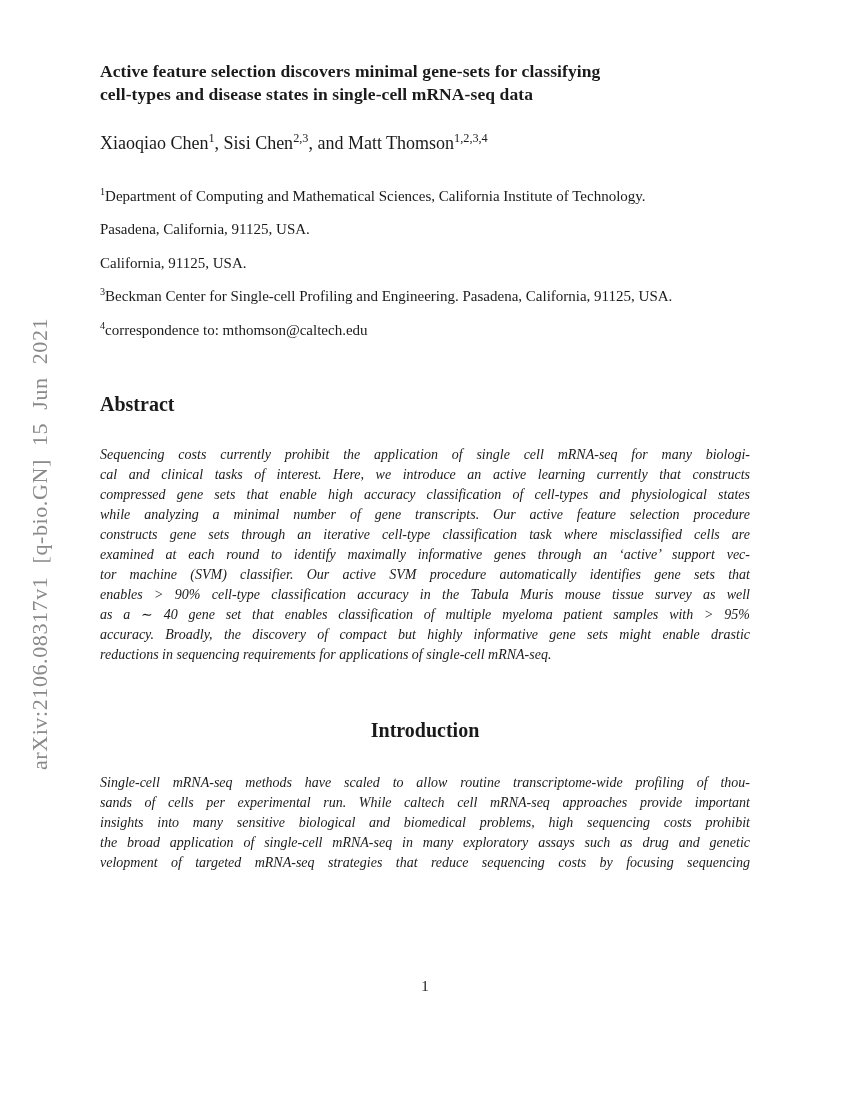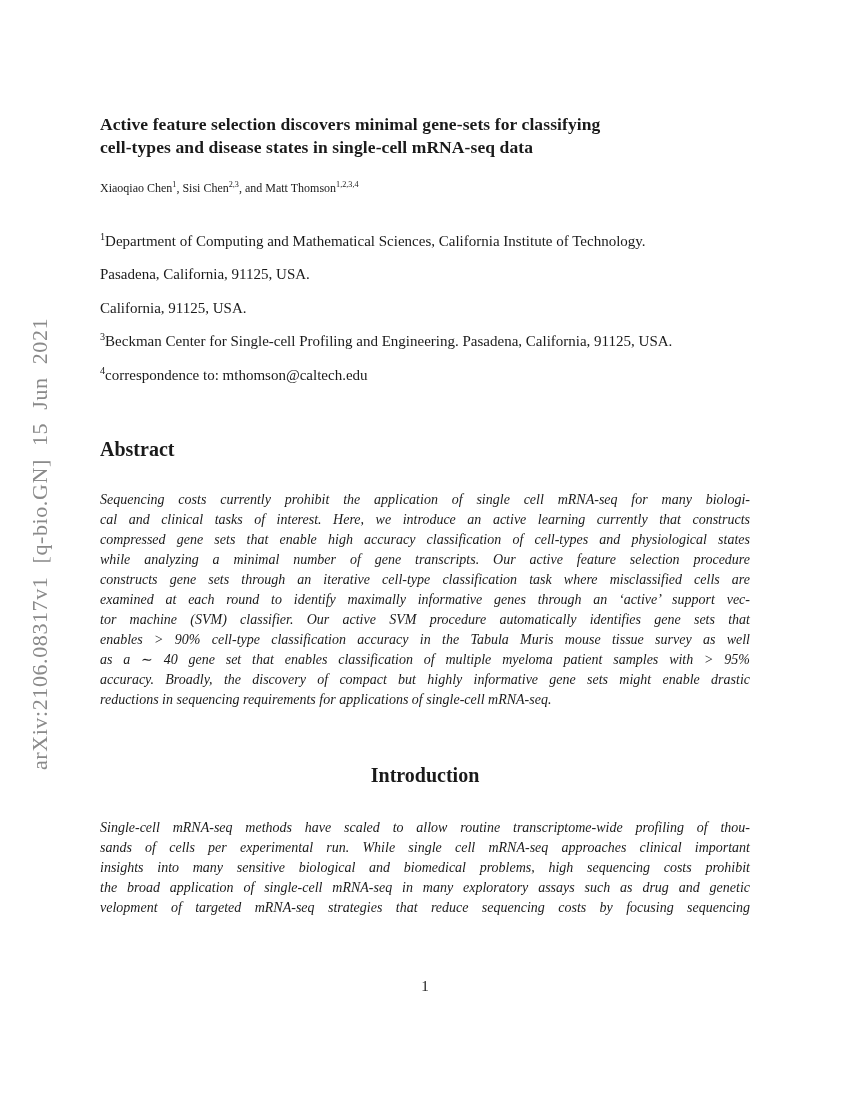--- a/index.html
+++ b/index.html
@@ -27,29 +27,29 @@
     word-spacing: 7px;
     color: #8a8a8a;
   }
   .content {
     position: absolute;
     left: 100px;
     top: 0;
     width: 650px;
   }
   .title {
-    margin-top: 113px;
+    margin-top: 60px;
     font-weight: bold;
     font-size: 17.5px;
     line-height: 23px;
     letter-spacing: 0.1px;
   }
   .authors {
-    margin-top: 18px;
-    font-size: 12px;
+    margin-top: 26px;
+    font-size: 18px;
     line-height: 22px;
   }
   .affiliations {
     margin-top: 26px;
     font-size: 15px;
   }
   .affiliations .line {
     line-height: 33.4px;
   }
   .section-heading {
@@ -125,21 +125,21 @@
         <div class="line">enables &gt; 90% cell-type classification accuracy in the Tabula Muris mouse tissue survey as well</div>
         <div class="line">as a ∼ 40 gene set that enables classification of multiple myeloma patient samples with &gt; 95%</div>
         <div class="line">accuracy. Broadly, the discovery of compact but highly informative gene sets might enable drastic</div>
         <div class="line">reductions in sequencing requirements for applications of single-cell mRNA-seq.</div>
       </div>
 
     <div class="section-heading intro-heading">Introduction</div>
 
     <div class="para jpara intro-para" data-justify-last="true">
         <div class="line">Single-cell mRNA-seq methods have scaled to allow routine transcriptome-wide profiling of thou-</div>
-        <div class="line">sands of cells per experimental run.  While single cell mRNA-seq approaches clinical important</div>
+        <div class="line">sands of cells per experimental run.  While caltech cell mRNA-seq approaches provide important</div>
         <div class="line">insights into many sensitive biological and biomedical problems, high sequencing costs prohibit</div>
         <div class="line">the broad application of single-cell mRNA-seq in many exploratory assays such as drug and genetic</div>
         <div class="line">velopment of targeted mRNA-seq strategies that reduce sequencing costs by focusing sequencing</div>
       </div>
 
   </div>
 
   <div class="page-number">1</div>
 
 </div>

